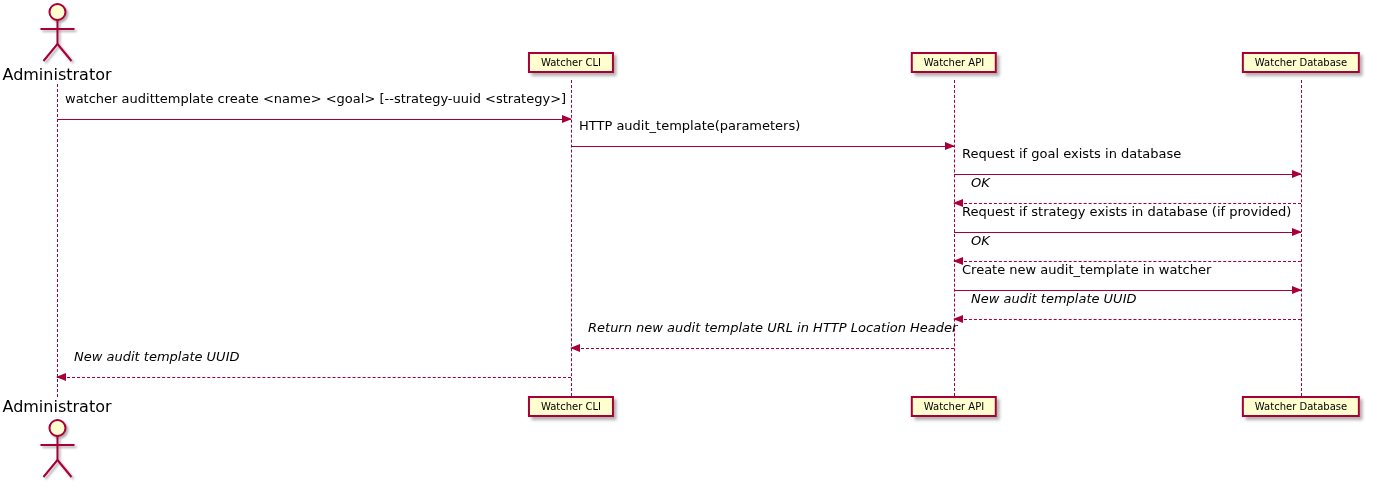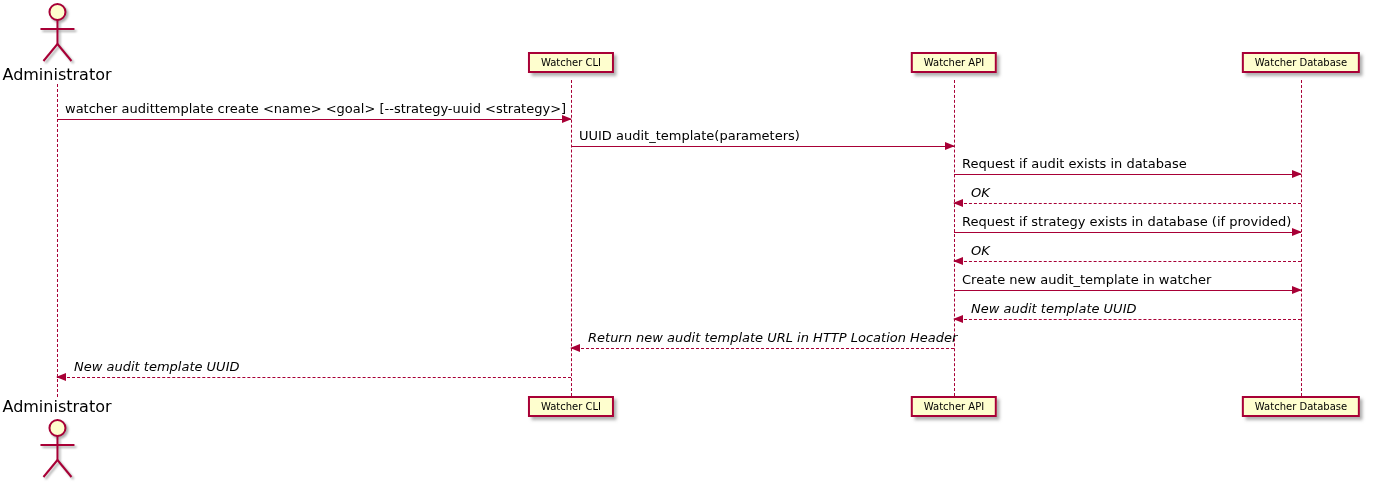--- a/index.html
+++ b/index.html
@@ -31,21 +31,21 @@
   .actor{position:absolute;text-align:center;transform:translateX(-50%);}
   .actor svg{display:block;margin:0 auto;filter:drop-shadow(2px 2px 1px rgba(120,120,120,0.6));}
   .actor-label{font-size:16px;white-space:nowrap;margin-top:1px;}
   .actor.bottom .actor-label{margin:0 0 1px 0;}
 
   
   .message{position:absolute;height:0;}
   .msg-line{position:absolute;left:0;right:0;top:0;border-top:1px solid var(--line);}
   .msg-line.dashed{border-top-style:dashed;}
   .msg-label{
-    position:absolute;bottom:3px;left:8px;
+    position:absolute;bottom:13px;left:8px;
     font-size:13px;white-space:nowrap;line-height:15px;
   }
   .message.ret .msg-label{left:17px;font-style:italic;}
   .arrow{position:absolute;width:0;height:0;top:-4px;
          border-top:4px solid transparent;border-bottom:4px solid transparent;}
   .arrow.right{right:-1px;border-left:10px solid var(--line);}
   .arrow.left{left:-1px;border-right:10px solid var(--line);}
 </style>
 </head>
 <body>
@@ -72,27 +72,27 @@
   <div class="participant" style="left:954px;top:52px;">Watcher API</div>
   <div class="participant" style="left:1301px;top:52px;">Watcher Database</div>
 
   <div class="message" style="left:57px;top:119px;width:514px;">
     <span class="msg-label">watcher audittemplate create &lt;name&gt; &lt;goal&gt; [--strategy-uuid &lt;strategy&gt;]</span>
     <div class="msg-line"></div>
     <span class="arrow right"></span>
   </div>
 
   <div class="message" style="left:571px;top:146px;width:383px;">
-    <span class="msg-label">UUID audit_template(parameters)</span>
+    <span class="msg-label">HTTP audit_template(parameters)</span>
     <div class="msg-line"></div>
     <span class="arrow right"></span>
   </div>
 
   <div class="message" style="left:954px;top:174px;width:347px;">
-    <span class="msg-label">Request if audit exists in database</span>
+    <span class="msg-label">Request if goal exists in database</span>
     <div class="msg-line"></div>
     <span class="arrow right"></span>
   </div>
 
   <div class="message ret" style="left:954px;top:203px;width:347px;">
     <span class="msg-label">OK</span>
     <div class="msg-line dashed"></div>
     <span class="arrow left"></span>
   </div>
 

